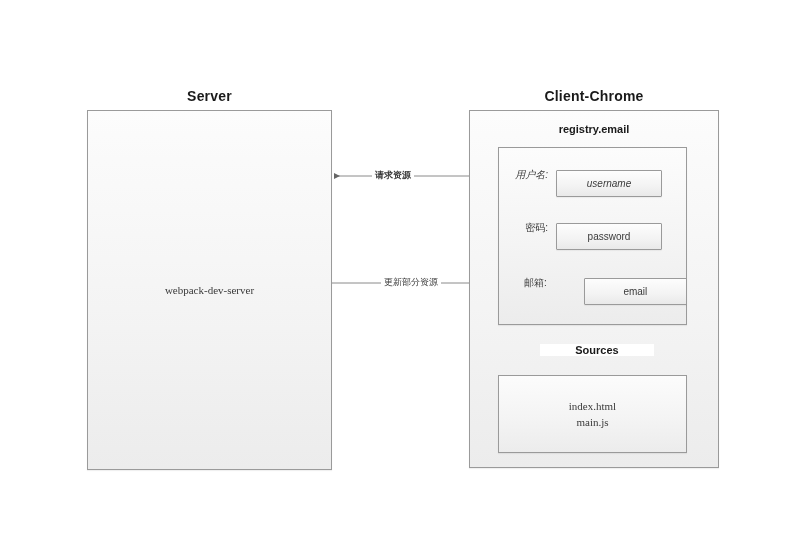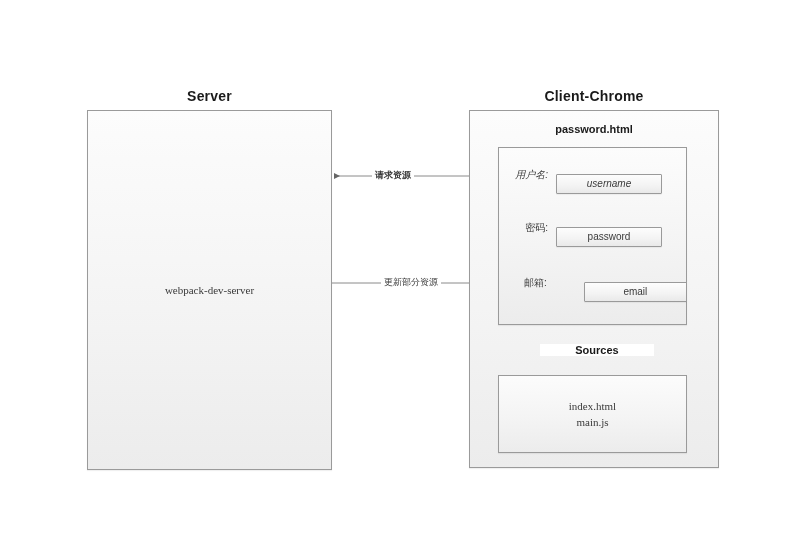--- a/index.html
+++ b/index.html
@@ -101,21 +101,21 @@
     text-align: right;
     padding-right: 8px;
     box-sizing: border-box;
     font-size: 10px;
     color: #3a3a3a;
     white-space: nowrap;
   }
 
   .field-input {
     width: 106px;
-    height: 20px;
+    height: 27px;
     box-sizing: border-box;
     border: 1px solid #9a9a9a;
     background: linear-gradient(to bottom, #fdfdfd 0%, #f3f3f3 60%, #e9e9e9 100%);
     border-radius: 1px;
     display: flex;
     align-items: center;
     justify-content: center;
     font-size: 10px;
     color: #3a3a3a;
     box-shadow: 0 1px 1px rgba(0,0,0,0.05);
@@ -175,21 +175,21 @@
 <div class="panel-title" id="server-title">Server</div>
 
 <div class="gbox" id="server-box"></div>
 
 <div class="box-center-text" id="server-label">webpack-dev-server</div>
 
 <div class="panel-title" id="client-title">Client-Chrome</div>
 
 <div class="gbox" id="client-box"></div>
 
-<div class="box-title" id="registry-title">password.html</div>
+<div class="box-title" id="registry-title">registry.email</div>
 
 <div class="gbox" id="registry-box"></div>
 
 <div class="form-row" id="row-username">
   <div class="field-label">用户名:</div>
   <div class="field-input">username</div>
 </div>
 
 <div class="form-row" id="row-password">
   <div class="field-label">密码:</div>

